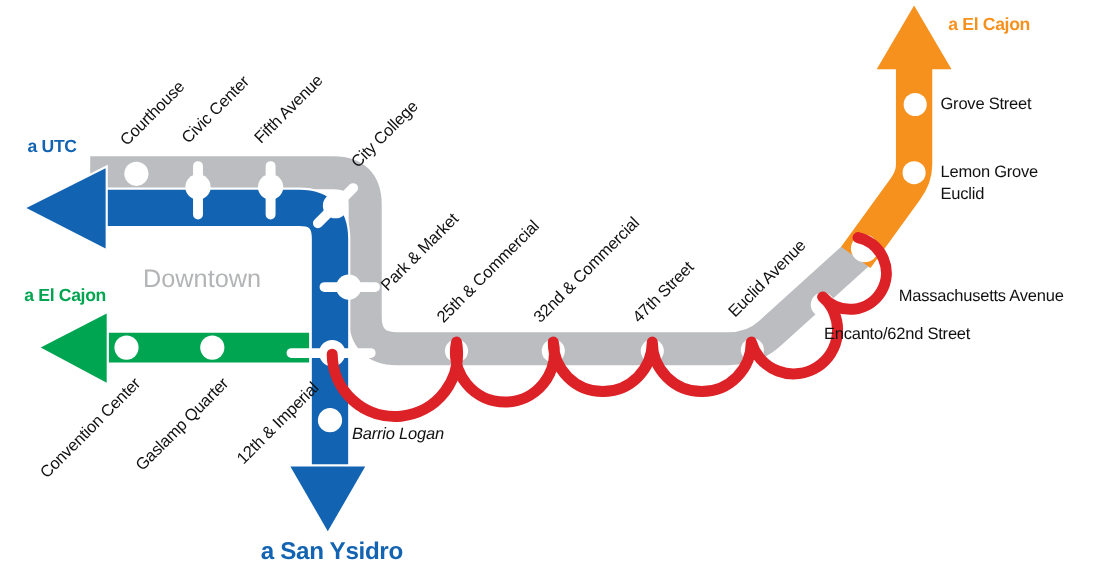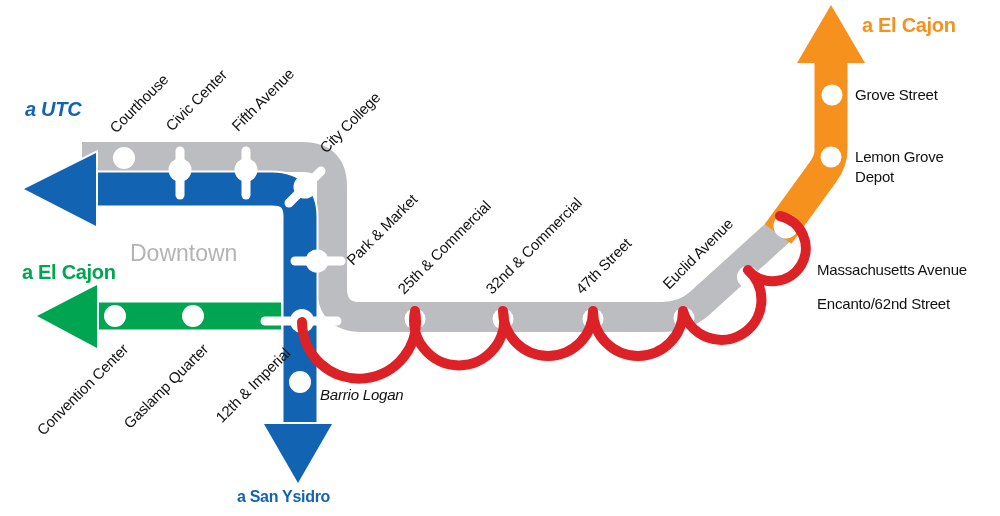--- a/index.html
+++ b/index.html
@@ -17,21 +17,21 @@
   .head-green{fill:var(--green);stroke:#fff;stroke-width:4;paint-order:stroke;}
   .head-orange{fill:var(--orange);}
   .stn{fill:#fff;}
   .bar{stroke:#fff;stroke-width:9;stroke-linecap:round;fill:none;}
   .red-stroke{stroke:var(--red);stroke-width:10;fill:none;stroke-linecap:round;stroke-linejoin:round;}
   
   .st{position:absolute;font-size:15px;line-height:16px;color:var(--label);white-space:nowrap;letter-spacing:-0.2px;}
   .rot-up{transform:rotate(-45deg);transform-origin:0 100%;}
   .rot-dn{transform:translateX(-100%) rotate(-45deg);transform-origin:100% 0;}
   .wrap2{white-space:normal;width:100px;line-height:20px;}
-  .term{position:absolute;font-size:20px;font-weight:bold;white-space:nowrap;letter-spacing:-0.3px;}
+  .term{position:absolute;font-size:16px;font-weight:bold;white-space:nowrap;letter-spacing:-0.3px;}
   .term-blue{color:var(--blue);}
   .term-green{color:var(--green);}
   .term-orange{color:var(--orange);}
   .area{position:absolute;font-size:23px;color:var(--downtown);white-space:nowrap;}
 </style>
 </head>
 <body>
 
 <div class="map">
 
@@ -76,39 +76,39 @@
 
     <path class="red-stroke" d="M 302 322
              A 57 57 0 1 0 415 311
              A 45 45 0 1 0 503 311
              A 45 45 0 1 0 593 311
              A 45 45 0 1 0 683 311
              A 40 40 0 1 0 748 270
              A 33 33 0 1 0 780 216"></path>
   </svg>
 
-  <div class="term term-blue" style="left:25px;top:98px;font-style:italic;">a UTC</div>
+  <div class="term term-blue" style="left:25px;top:125px;">a UTC</div>
   <div class="term term-green" style="left:22px;top:261px;">a El Cajon</div>
   <div class="term term-orange" style="left:862px;top:14px;">a El Cajon</div>
-  <div class="term term-blue" style="left:237px;top:488px;font-size:16px;">a San Ysidro</div>
+  <div class="term term-blue" style="left:237px;top:488px;font-size:22px;">a San Ysidro</div>
   <div class="area" style="left:130px;top:240px;text-align:center;">Downtown</div>
 
   <div class="st rot-up" style="left:118px;top:120px;">Courthouse</div>
   <div class="st rot-up" style="left:174px;top:118px;">Civic Center</div>
   <div class="st rot-up" style="left:240px;top:118px;">Fifth Avenue</div>
   <div class="st rot-up" style="left:328px;top:140px;">City College</div>
   <div class="st rot-up" style="left:355px;top:252px;">Park &amp; Market</div>
   <div class="st rot-up" style="left:406px;top:281px;">25th &amp; Commercial</div>
   <div class="st rot-up" style="left:494px;top:281px;">32nd &amp; Commercial</div>
   <div class="st rot-up" style="left:584px;top:281px;">47th Street</div>
   <div class="st rot-up" style="left:671px;top:276px;">Euclid Avenue</div>
 
   <div class="st rot-dn" style="left:120px;top:341px;">Convention Center</div>
   <div class="st rot-dn" style="left:200px;top:341px;">Gaslamp Quarter</div>
   <div class="st rot-dn" style="left:282px;top:345px;">12th &amp; Imperial</div>
 
   <div class="st" style="left:320px;top:387px;font-style:italic;">Barrio Logan</div>
   <div class="st" style="left:817px;top:214px;margin-top:48px;">Massachusetts Avenue</div>
-  <div class="st" style="left:817px;top:296px;">Encanto/62nd Street</div>
+  <div class="st" style="left:749px;top:296px;">Encanto/62nd Street</div>
   <div class="st" style="left:855px;top:87px;">Grove Street</div>
-  <div class="st wrap2" style="left:855px;top:147px;">Lemon Grove Depot</div>
+  <div class="st wrap2" style="left:855px;top:147px;">Lemon Grove Euclid</div>
 
 </div>
 
 </body></html>

